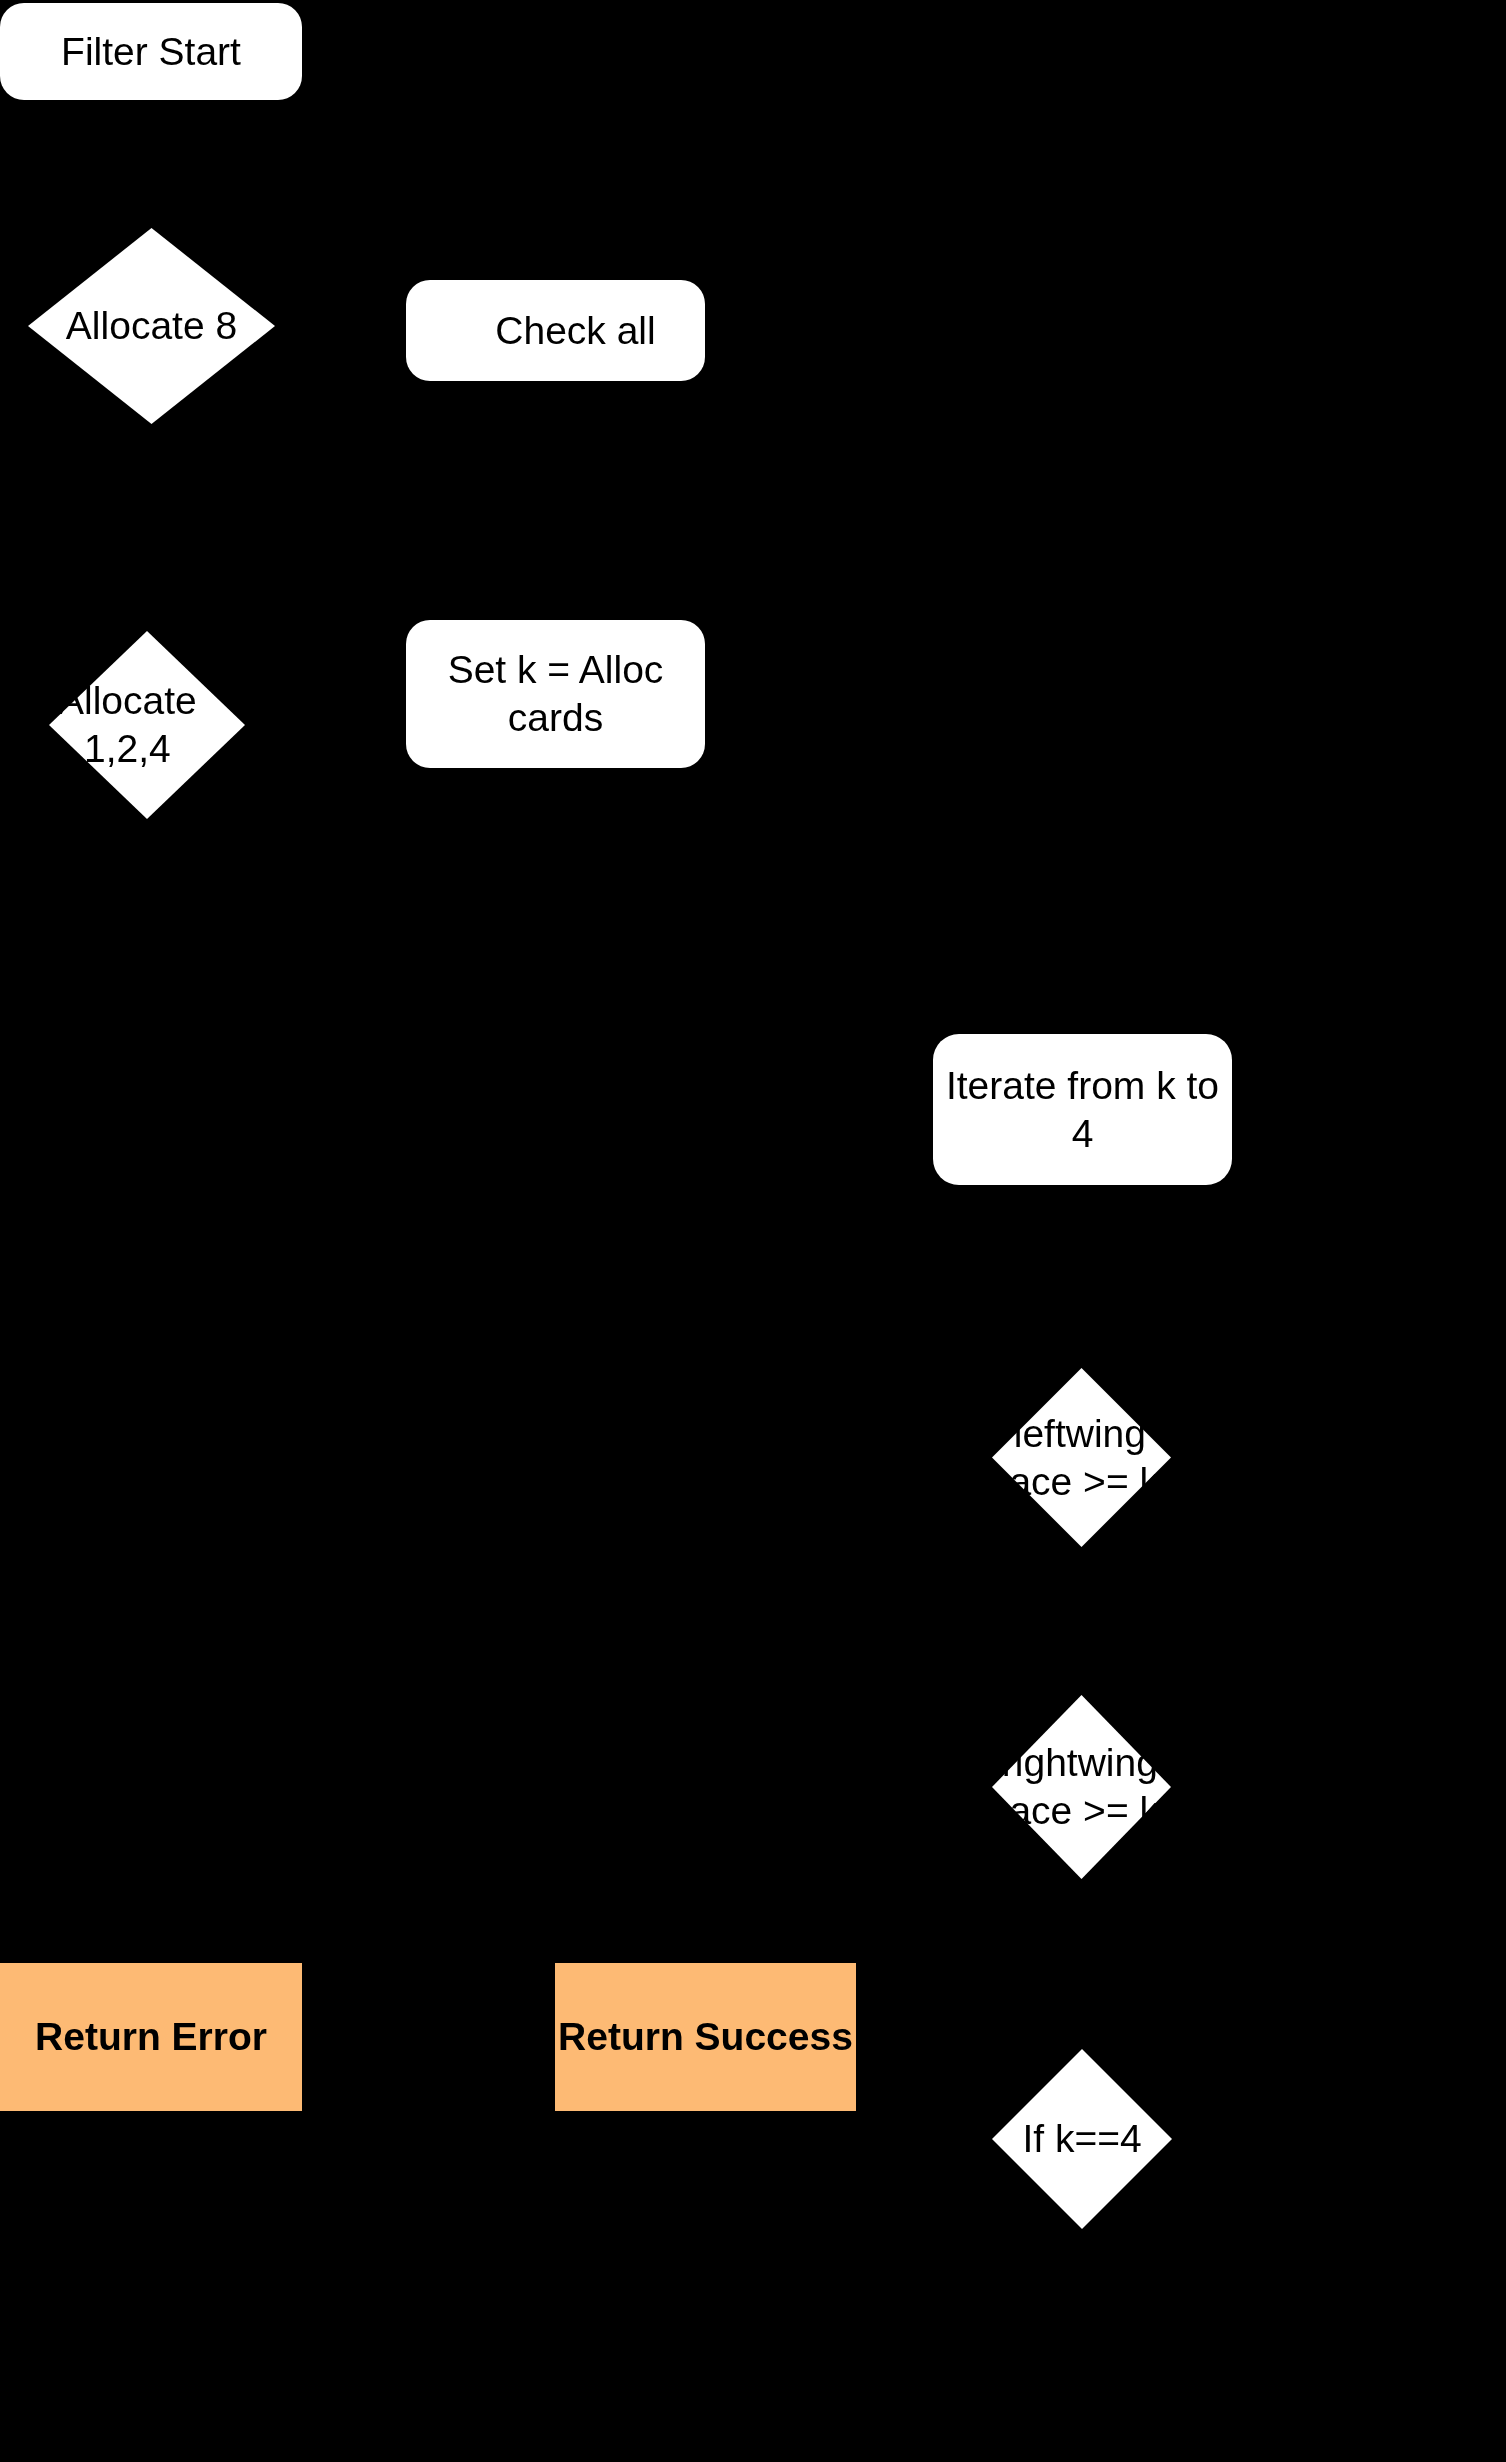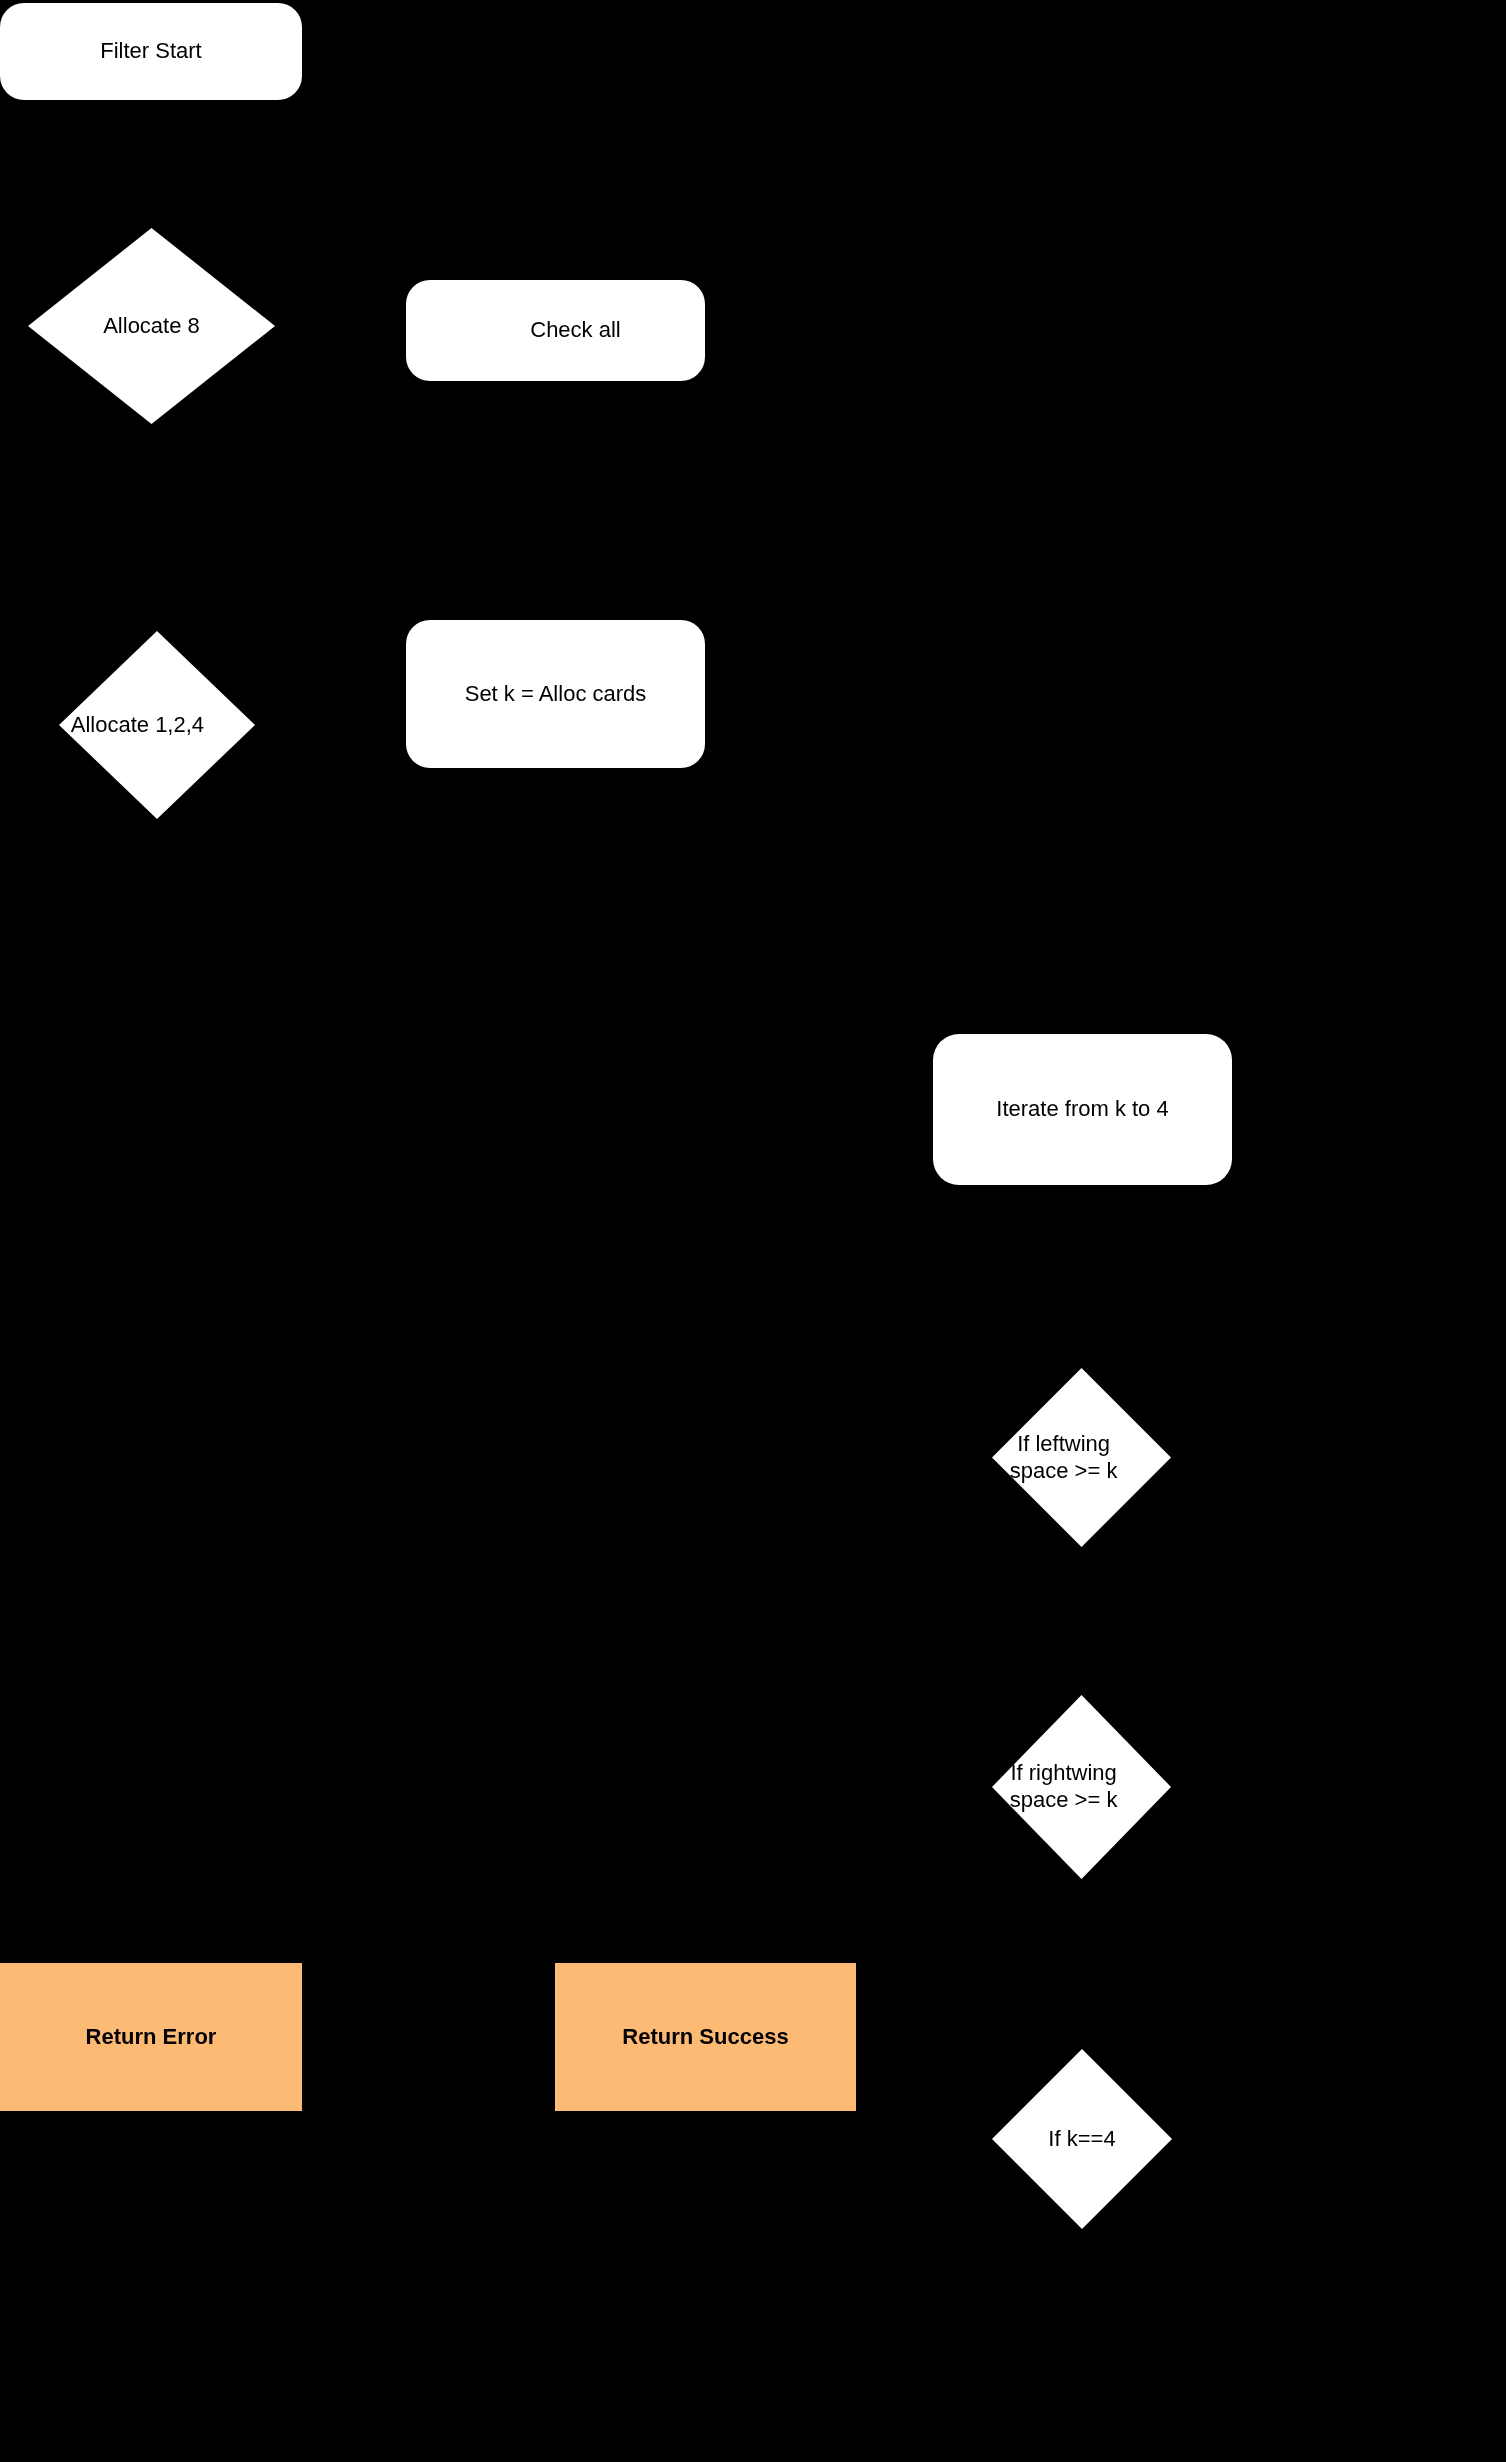--- a/index.html
+++ b/index.html
@@ -22,21 +22,21 @@
     height: 2462px;
     background: #000000;
   }
   .node {
     position: absolute;
     box-sizing: border-box;
     display: flex;
     align-items: center;
     justify-content: center;
     color: #000000;
-    font-size: 22px;
+    font-size: 39px;
     line-height: 1.22;
     text-align: center;
     white-space: pre-line;
   }
   
   .shape-roundrect {
     background: #ffffff;
     border-radius: 24px;
   }
   
@@ -86,21 +86,21 @@
 
 <div class="node shape-diamond" style="left:28px; top:228px; width:247px; height:196px;">
   <span class="diamond-fill"></span>
   <span class="node-label">Allocate 8</span>
 </div>
 
 <div class="node shape-roundrect" style="left:406px; top:280px; width:299px; height:101px;padding-left:40px;">
   <span class="node-label">Check all</span>
 </div>
 
-<div class="node shape-diamond" style="left:59px; top:631px; width:196px; height:188px;">
+<div class="node shape-diamond" style="left:49px; top:631px; width:196px; height:188px;">
   <span class="diamond-fill"></span>
   <span class="node-label overflow-label">Allocate 1,2,4</span>
 </div>
 
 <div class="node shape-roundrect" style="left:406px; top:620px; width:299px; height:148px;">
   <span class="node-label">Set k = Alloc cards</span>
 </div>
 
 <div class="node shape-roundrect" style="left:933px; top:1034px; width:299px; height:151px;border-radius:26px;">
   <span class="node-label">Iterate from k to 4</span>

